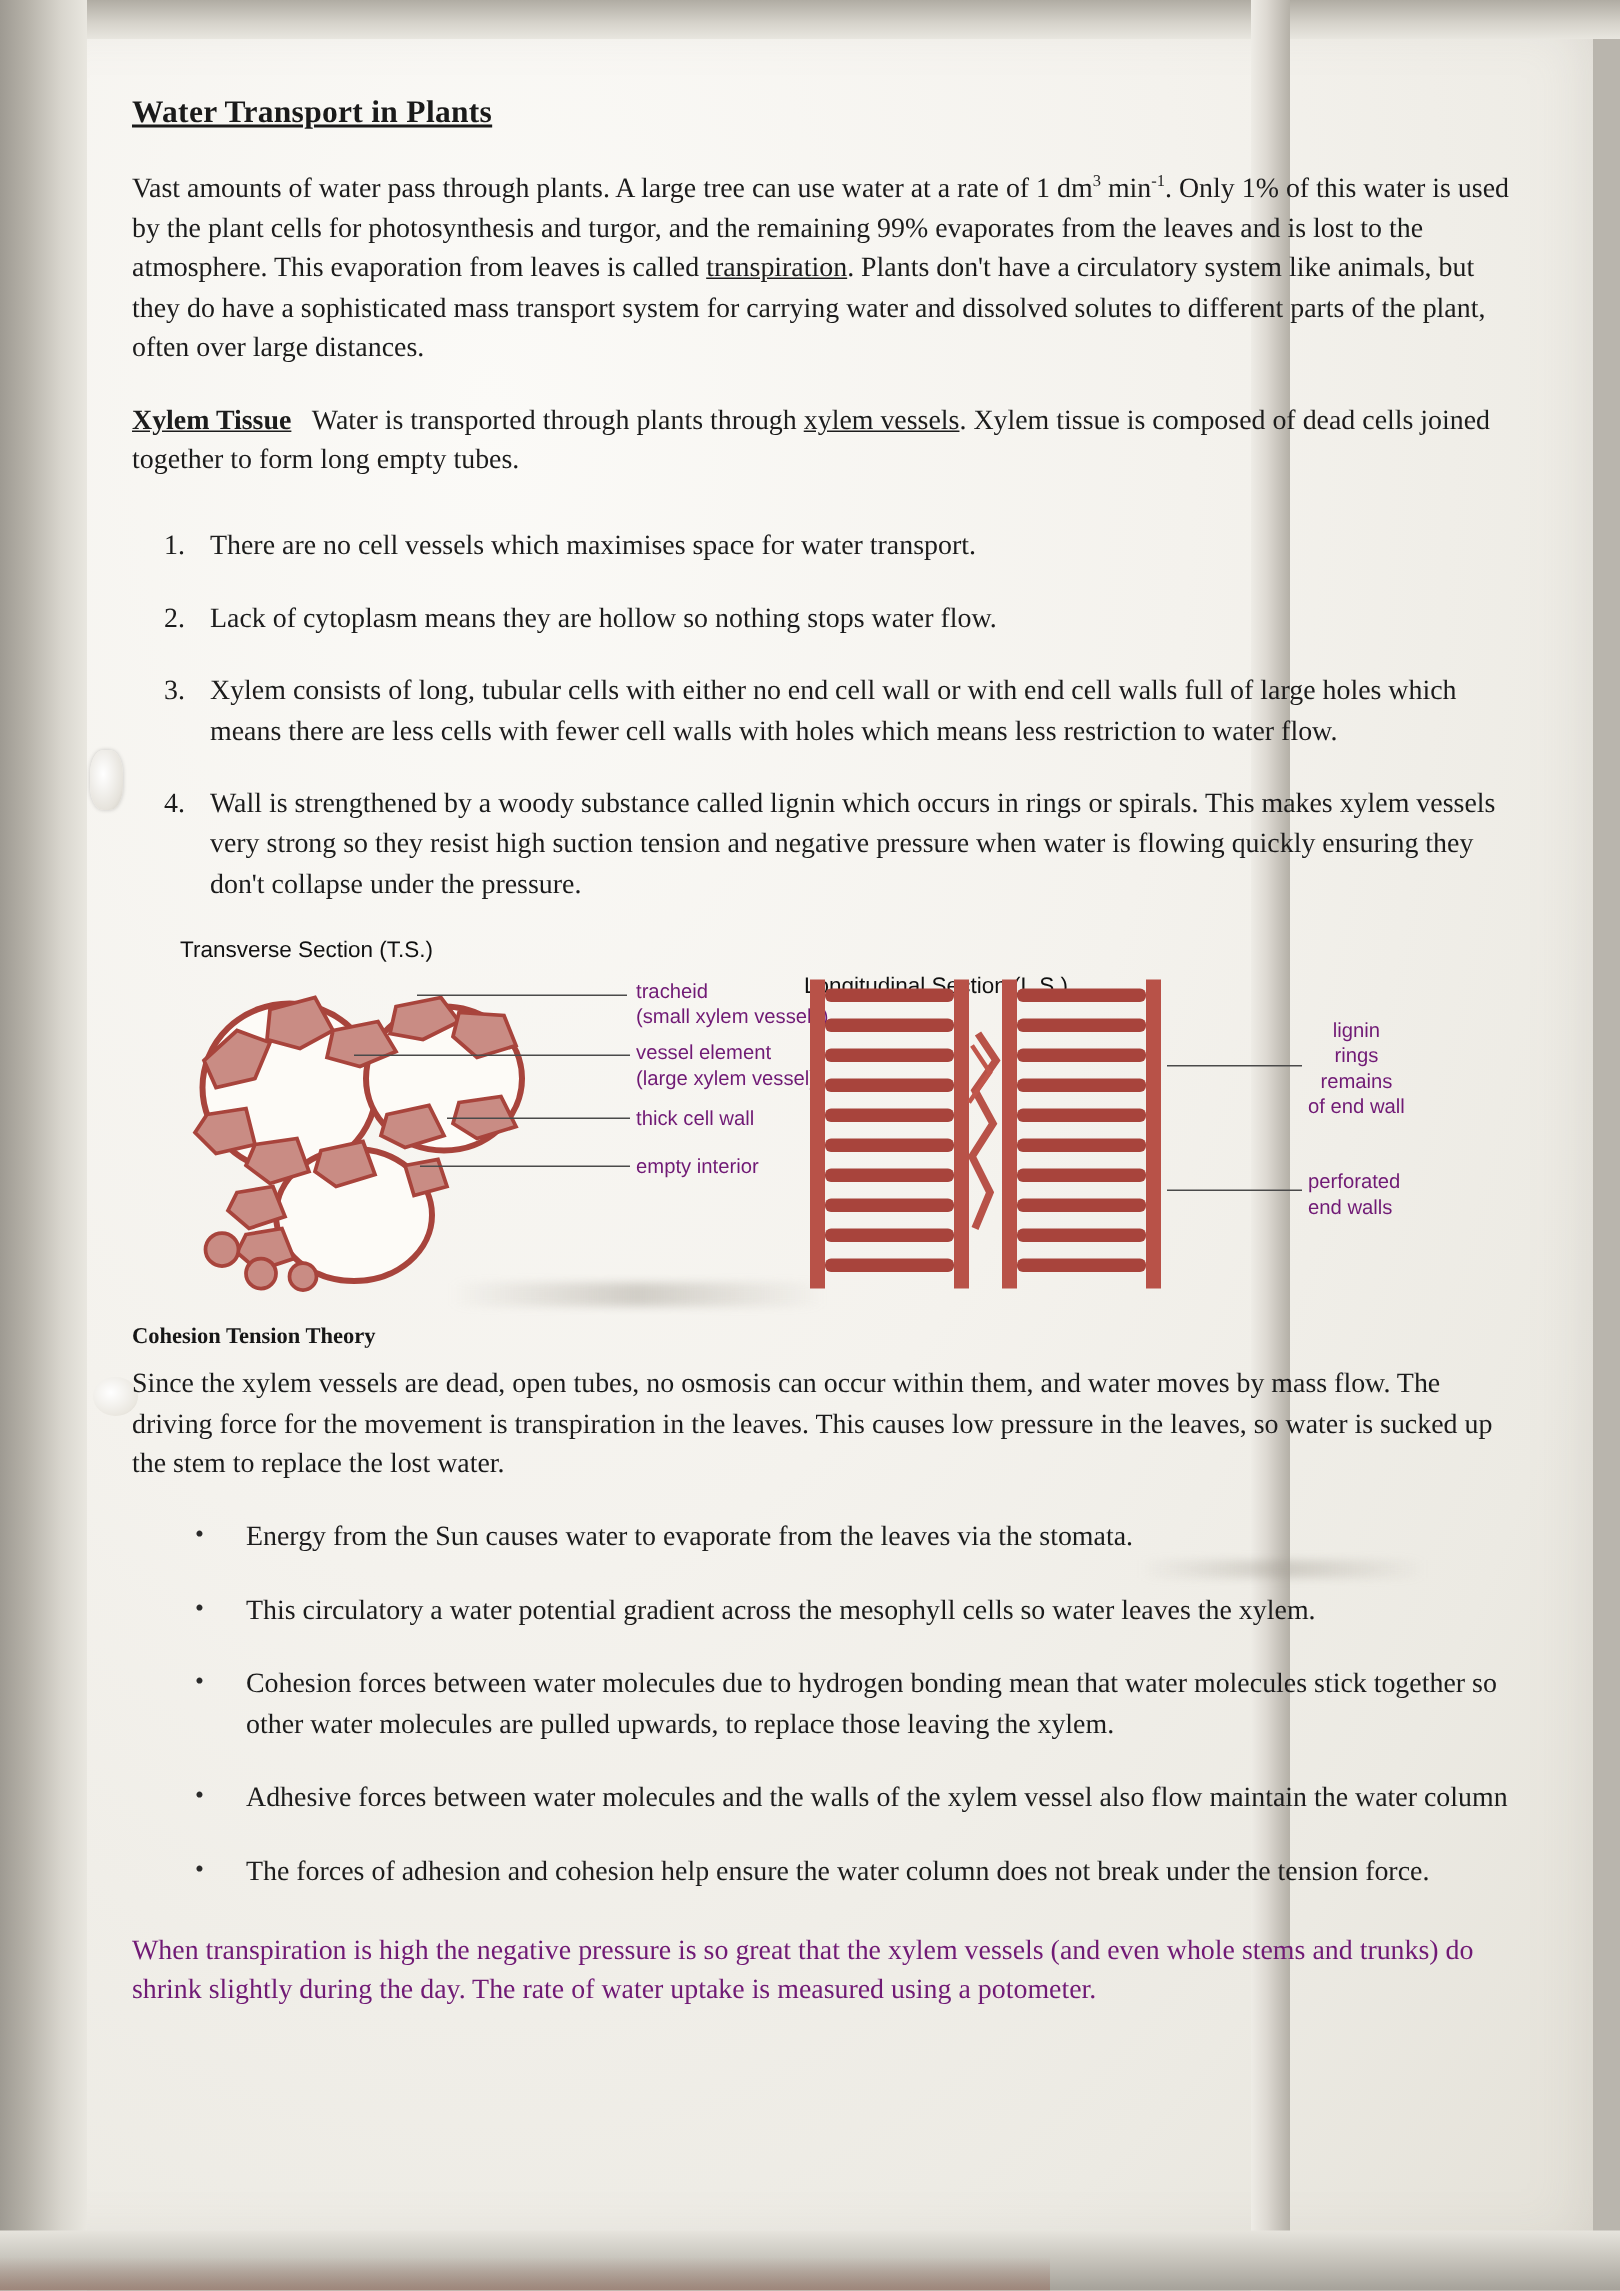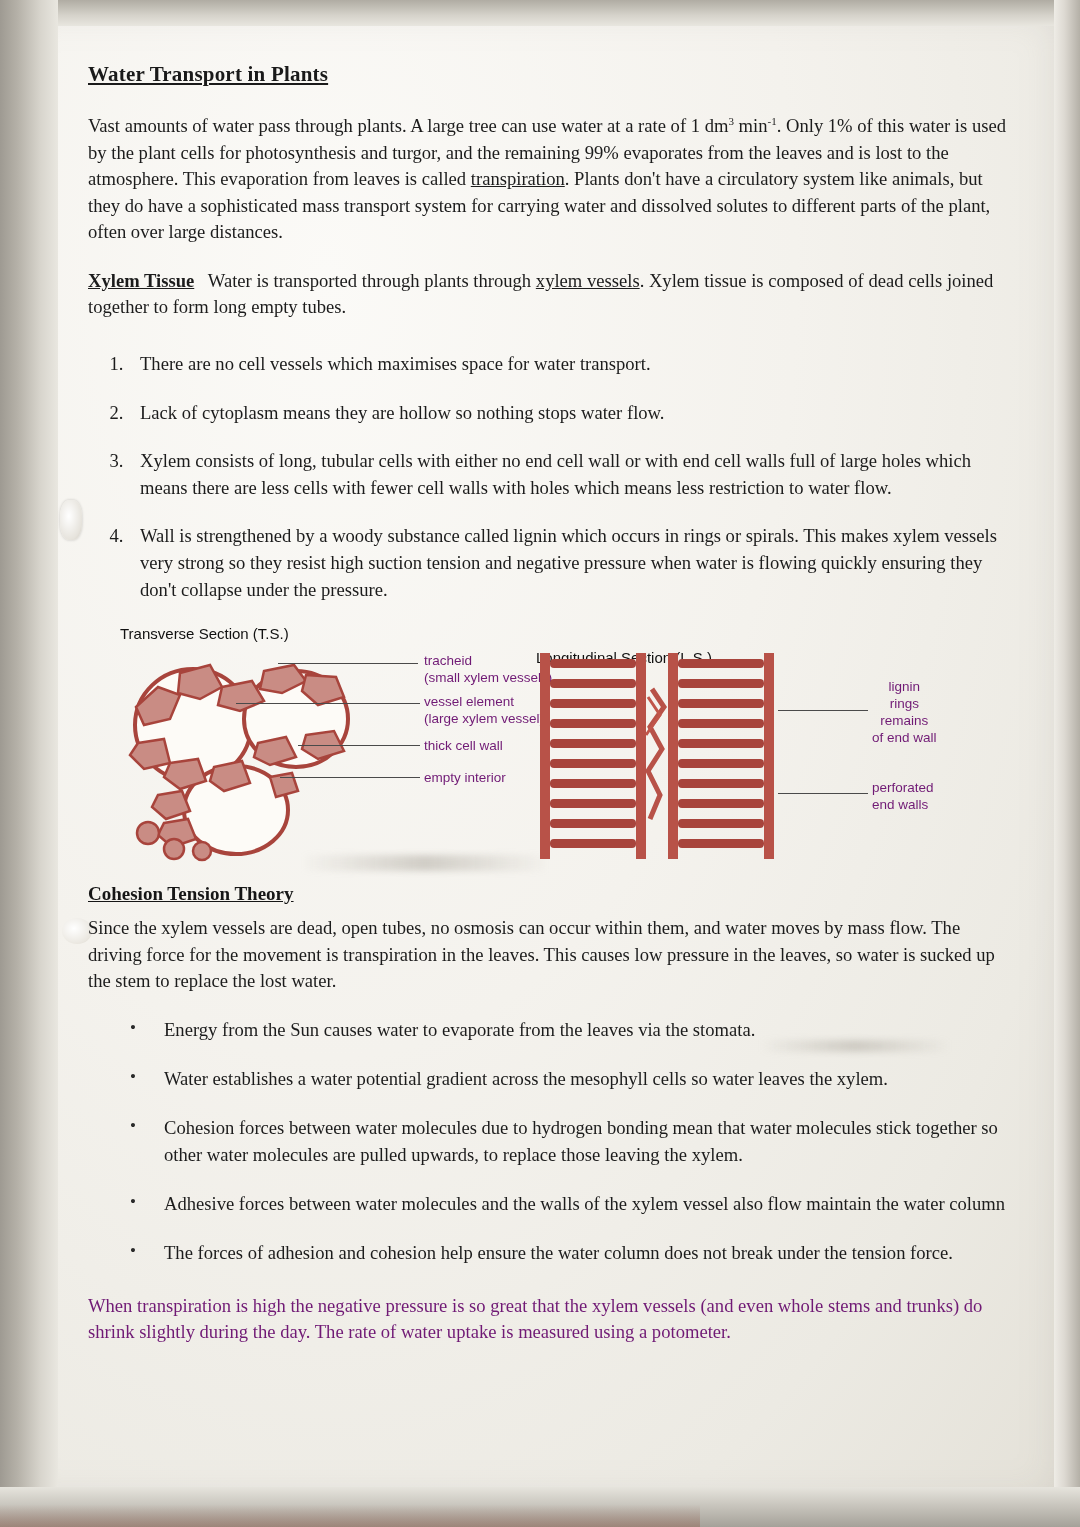--- a/index.html
+++ b/index.html
@@ -8,21 +8,21 @@
     background: #b9b5ad;
   }
   body {
     width: 1080px;
     height: 1527px;
     overflow: hidden;
     font-family: "Liberation Serif", serif;
   }
   #page {
     position: relative;
-    width: 1080px;
+    width: 860px;
     height: 1527px;
     background: #f3f1ec;
     box-sizing: border-box;
   }
   
   #paper {
     position: absolute;
     left: 12px;
     top: 8px;
     width: 1050px;
@@ -127,23 +127,22 @@
   }
   ul.bullets li:before {
     content: "\2022";
     position: absolute;
     left: -20px;
     top: -1px;
     font-size: 17px;
     color: #2a2a2a;
   }
   h2.section {
-    font-size: 19px;
+    font-size: 15px;
     font-weight: bold;
-    text-decoration: underline;
     margin: 0 0 8px 0;
     color: #161616;
   }
   
   .figure {
     position: relative;
     height: 252px;
     margin: 14px 0 6px 0;
   }
   .fig-label {
@@ -326,21 +325,21 @@
         <span>end walls</span>
       </div>
     </div>
 
     <h2 class="section">Cohesion Tension Theory</h2>
 
     <p class="cohesion-lead">Since the xylem vessels are dead, open tubes, no osmosis can occur within them, and water moves by mass flow. The driving force for the movement is transpiration in the leaves. This causes low pressure in the leaves, so water is sucked up the stem to replace the lost water.</p>
 
     <ul class="bullets">
       <li>Energy from the Sun causes water to evaporate from the leaves via the stomata.</li>
-      <li>Water establishes a water potential gradient across the mesophyll cells so water leaves the xylem.</li>
+      <li>This circulatory a water potential gradient across the mesophyll cells so water leaves the xylem.</li>
       <li>Cohesion forces between water molecules due to hydrogen bonding mean that water molecules stick together so other water molecules are pulled upwards, to replace those leaving the xylem.</li>
       <li>Adhesive forces between water molecules and the walls of the xylem vessel also flow maintain the water column</li>
       <li>The forces of adhesion and cohesion help ensure the water column does not break under the tension force.</li>
     </ul>
 
     <p class="closing">When transpiration is high the negative pressure is so great that the xylem vessels (and even whole stems and trunks) do shrink slightly during the day. The rate of water uptake is measured using a potometer.</p>
 
   </div>
 </div>
 

